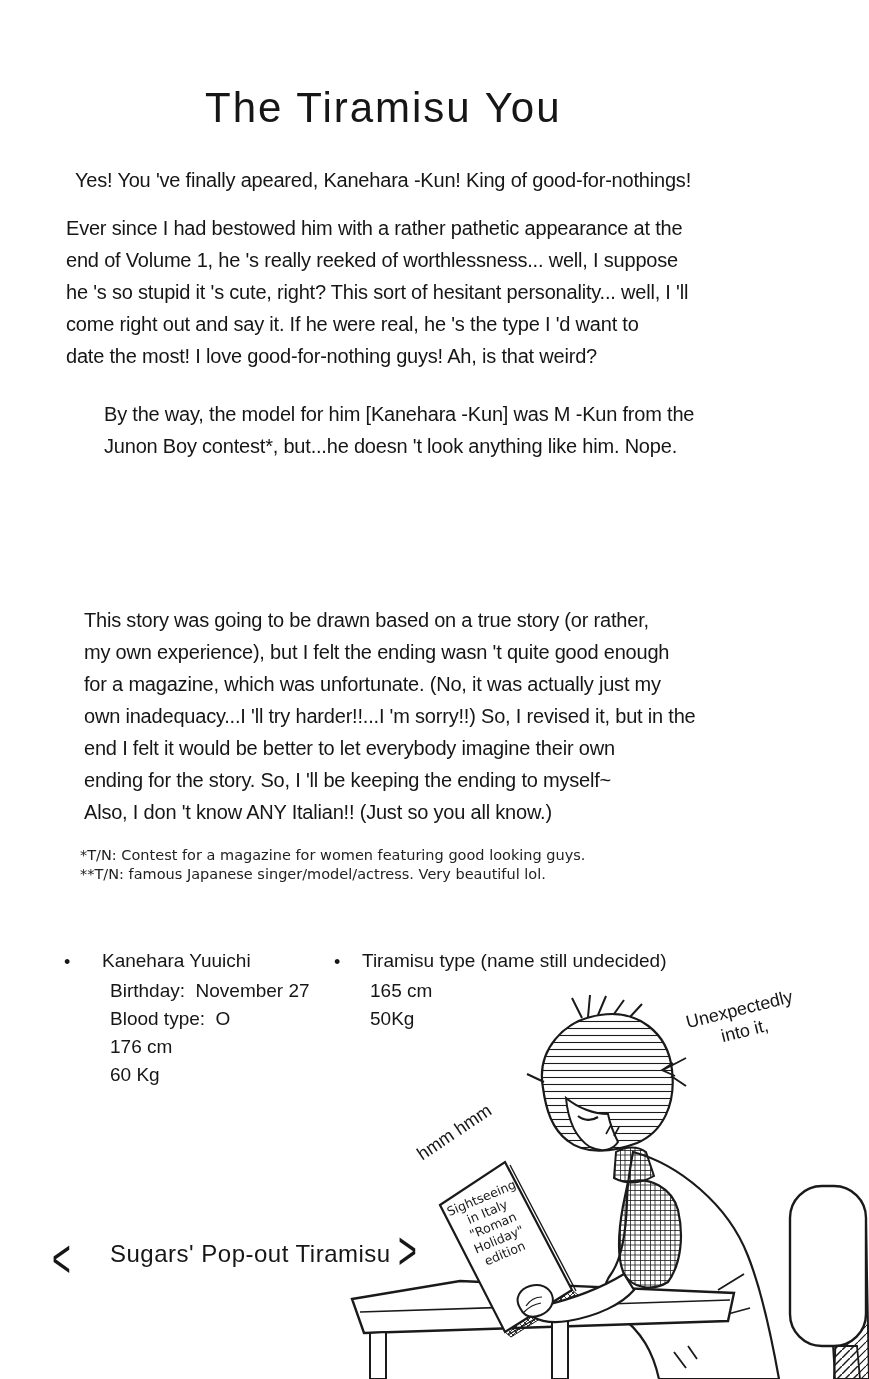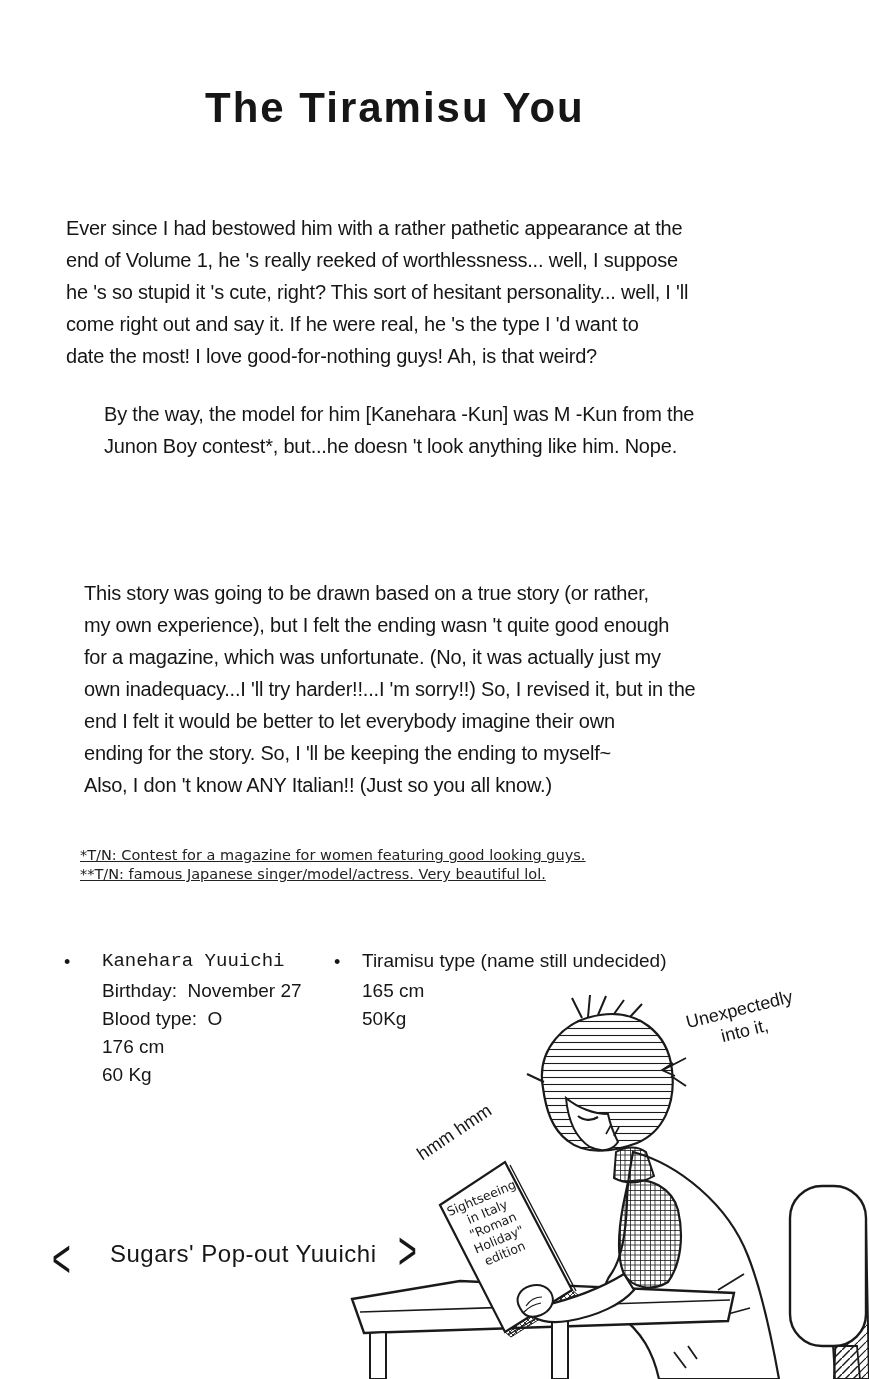--- a/index.html
+++ b/index.html
@@ -3,67 +3,68 @@
 <meta charset="utf-8">
 <style>
   html,body{margin:0;padding:0;background:#e8e8e8;}
   .page{
     position:relative;width:869px;height:1379px;margin:0 auto;
     background:#ffffff;overflow:hidden;
     font-family:"Liberation Sans",sans-serif;color:#1a1a1a;
   }
   .abs{position:absolute;}
   .hand{font-family:"Liberation Sans",sans-serif;color:#161616;}
-  .title{font-size:42px;font-weight:bold;letter-spacing:2px;}
+  .title{font-size:42px;font-weight:normal;letter-spacing:2px;}
   .para{font-size:20px;line-height:32px;white-space:pre-wrap;letter-spacing:-0.2px;}
-  .fnote{font-family:"DejaVu Sans",sans-serif;font-size:14.5px;line-height:18.5px;white-space:pre-wrap;color:#222;text-decoration:underline;}
+  .fnote{font-family:"DejaVu Sans",sans-serif;font-size:14.5px;line-height:18.5px;white-space:pre-wrap;color:#222;}
   .bullet{font-size:18px;}
   .pname{font-size:19px;line-height:24px;}
-  .plines{font-size:19px;line-height:28px;white-space:pre-wrap;}
+  .plines{font-size:19px;line-height:28px;white-space:pre-wrap;margin-left:8px;}
   .note-rot{white-space:pre-wrap;text-align:center;font-size:18px;line-height:22px;}
   .booktext{
     font-family:"DejaVu Sans",sans-serif;font-size:12.5px;line-height:15px;
     white-space:pre-wrap;text-align:center;transform:rotate(-23deg);z-index:3;
   }
   .theatre-label{font-size:24px;letter-spacing:0.5px;}
   .bracket{font-size:46px;font-weight:300;line-height:46px;transform:scaleX(0.7) scaleY(1.15);}
   svg{display:block;}
 </style>
 </head>
 <body>
 
 <div class="page">
 
   <div class="abs hand title" style="left:205px;top:84px;">The Tiramisu You</div>
 
+  <div class="abs hand para" style="left:75px;top:164px;width:790px;">Yes! You 've finally apeared, Kanehara -Kun! King of good-for-nothings!</div>
 
   <div class="abs hand para" style="left:66px;top:212px;width:790px;">Ever since I had bestowed him with a rather pathetic appearance at the
 end of Volume 1, he 's really reeked of worthlessness... well, I suppose
 he 's so stupid it 's cute, right? This sort of hesitant personality... well, I 'll
 come right out and say it. If he were real, he 's the type I 'd want to
 date the most! I love good-for-nothing guys! Ah, is that weird?</div>
 
   <div class="abs hand para" style="left:78px;top:398px;width:790px;margin-left:26px;">By the way, the model for him [Kanehara -Kun] was M -Kun from the
 Junon Boy contest*, but...he doesn 't look anything like him. Nope.</div>
 
 
-  <div class="abs hand para" style="left:84px;top:577px;width:780px;">This story was going to be drawn based on a true story (or rather,
+  <div class="abs hand para" style="left:84px;top:604px;width:780px;">This story was going to be drawn based on a true story (or rather,
 my own experience), but I felt the ending wasn 't quite good enough
 for a magazine, which was unfortunate. (No, it was actually just my
 own inadequacy...I 'll try harder!!...I 'm sorry!!) So, I revised it, but in the
 end I felt it would be better to let everybody imagine their own
 ending for the story. So, I 'll be keeping the ending to myself~
 Also, I don 't know ANY Italian!! (Just so you all know.)</div>
 
   <div class="abs fnote" style="left:80px;top:846px;">*T/N: Contest for a magazine for women featuring good looking guys.</div>
   <div class="abs fnote" style="left:80px;top:865px;text-align:center;">**T/N: famous Japanese singer/model/actress. Very beautiful lol.</div>
 
   <div>
     <span class="abs hand bullet" style="left:64px;top:952px;">•</span>
-    <div class="abs hand pname" style="left:102px;top:949px;font-family:Liberation Mono, monospace;">Kanehara Yuuichi</div>
+    <div class="abs hand pname" style="left:102px;top:949px;">Kanehara Yuuichi</div>
     <div class="abs hand plines" style="left:102px;top:977px;">Birthday:  November 27
 Blood type:  O
 176 cm
 60 Kg</div>
   </div>
 
   <div>
     <span class="abs hand bullet" style="left:334px;top:952px;">•</span>
     <div class="abs hand pname" style="left:362px;top:949px;">Tiramisu type (name still undecided)</div>
     <div class="abs hand plines" style="left:362px;top:977px;">165 cm
@@ -76,21 +77,21 @@
   <div class="abs hand" style="left:412px;top:1122px;font-size:18px;transform:rotate(-34deg);">hmm hmm</div>
 
   <div class="abs booktext" style="left:432px;top:1188px;width:122px;">Sightseeing
 in Italy
 "Roman
 Holiday"
 edition</div>
 
   <div>
     <span class="abs hand bracket" style="left:48px;top:1236px;">&lt;</span>
-    <span class="abs hand theatre-label" style="left:110px;top:1240px;">Sugars' Pop-out Yuuichi</span>
+    <span class="abs hand theatre-label" style="left:110px;top:1240px;">Sugars' Pop-out Tiramisu</span>
     <span class="abs hand bracket" style="left:394px;top:1228px;">&gt;</span>
   </div>
 
   <svg class="abs" style="left:330px;top:990px;" width="539" height="389" viewBox="0 0 539 389">
     <defs>
       <pattern id="hairHatch" width="7" height="7" patternUnits="userSpaceOnUse">
         <path d="M0 3.5 H7" stroke="#1a1a1a" stroke-width="1.1"></path>
       </pattern>
       <pattern id="plaid" width="10" height="10" patternUnits="userSpaceOnUse">
         <path d="M0 0.5 H10 M0.5 0 V10 M0 5 H10 M5 0 V10" stroke="#1a1a1a" stroke-width="0.8" fill="none"></path>

